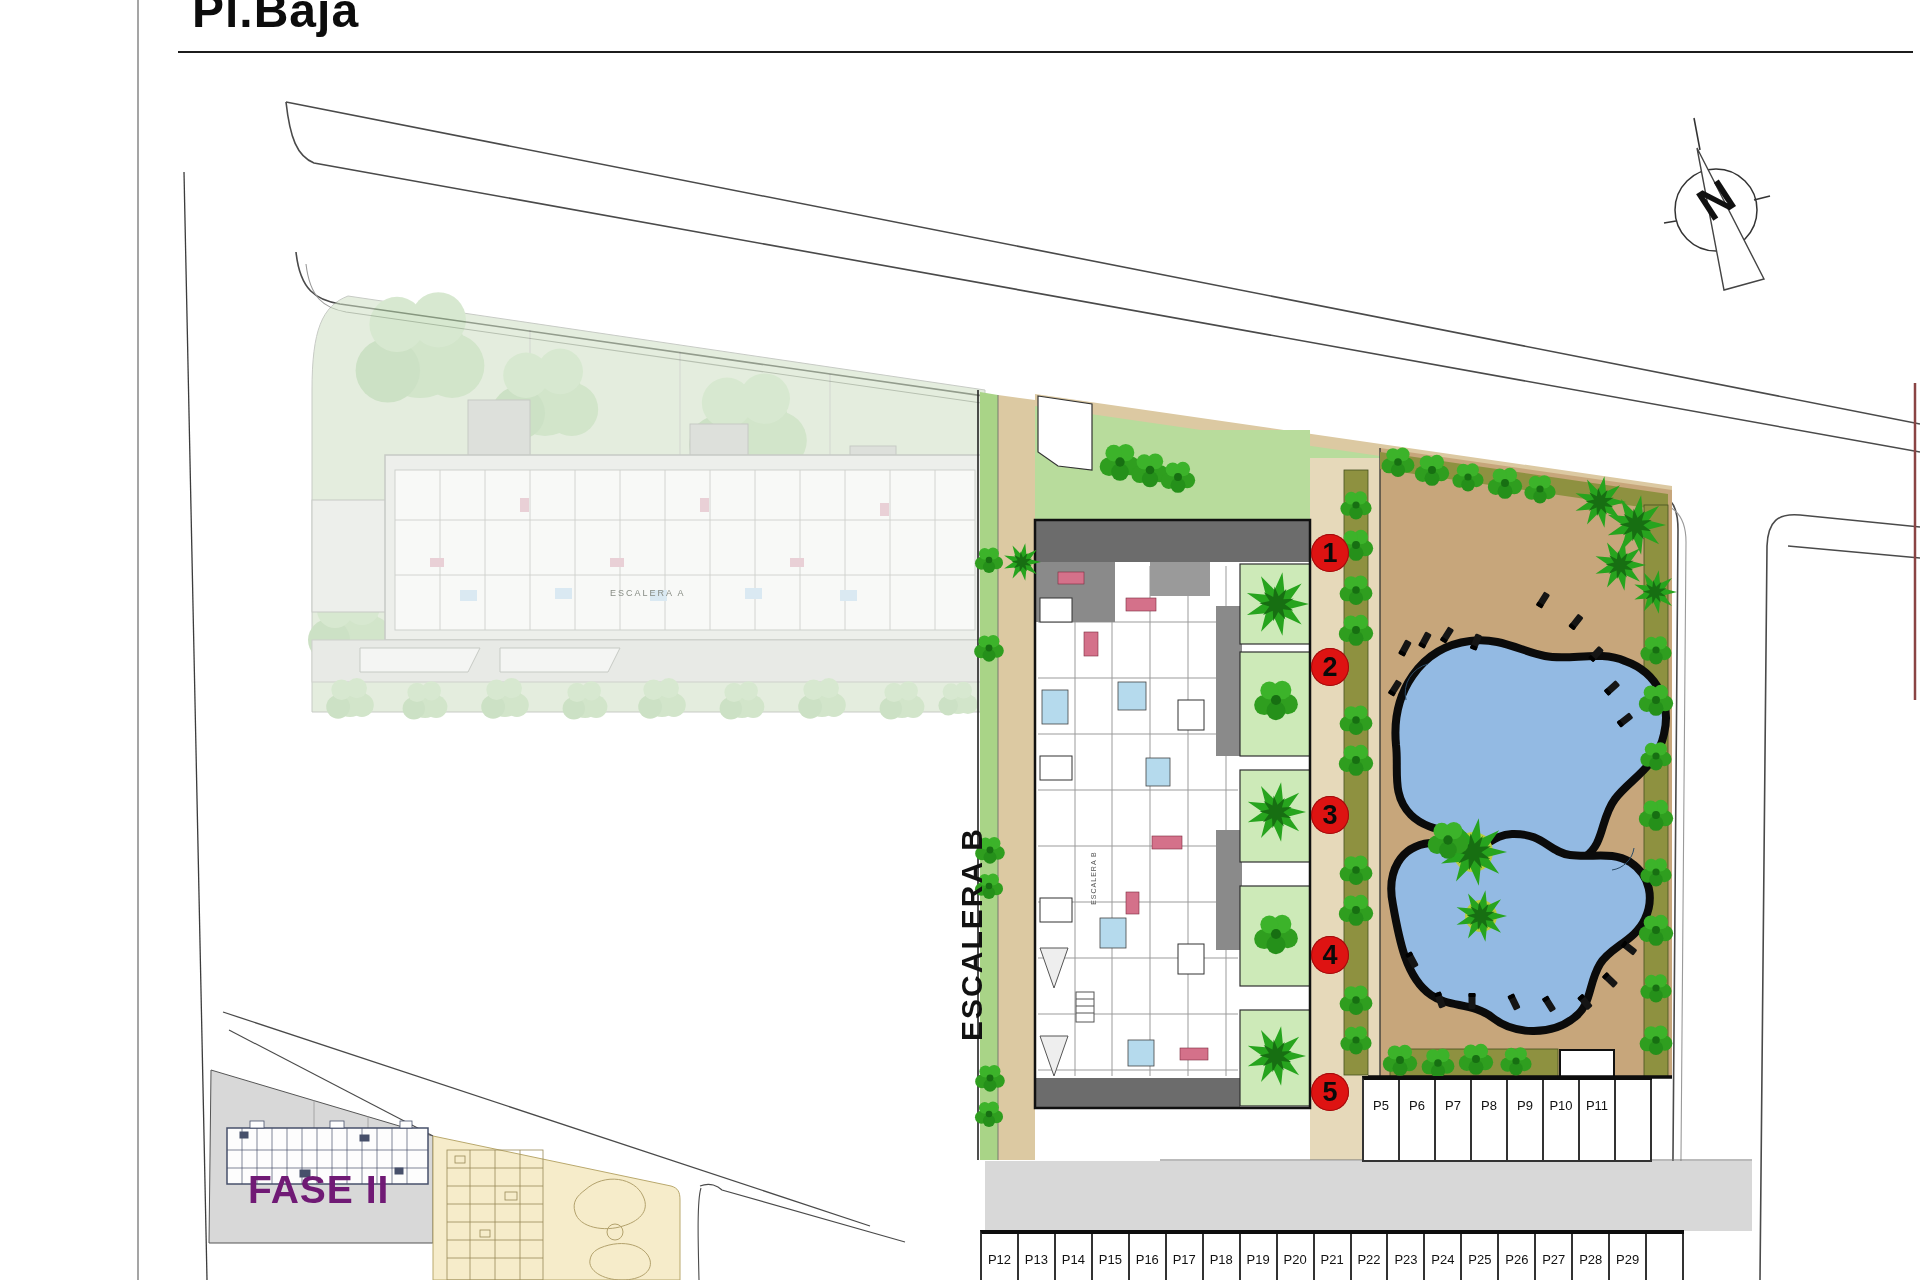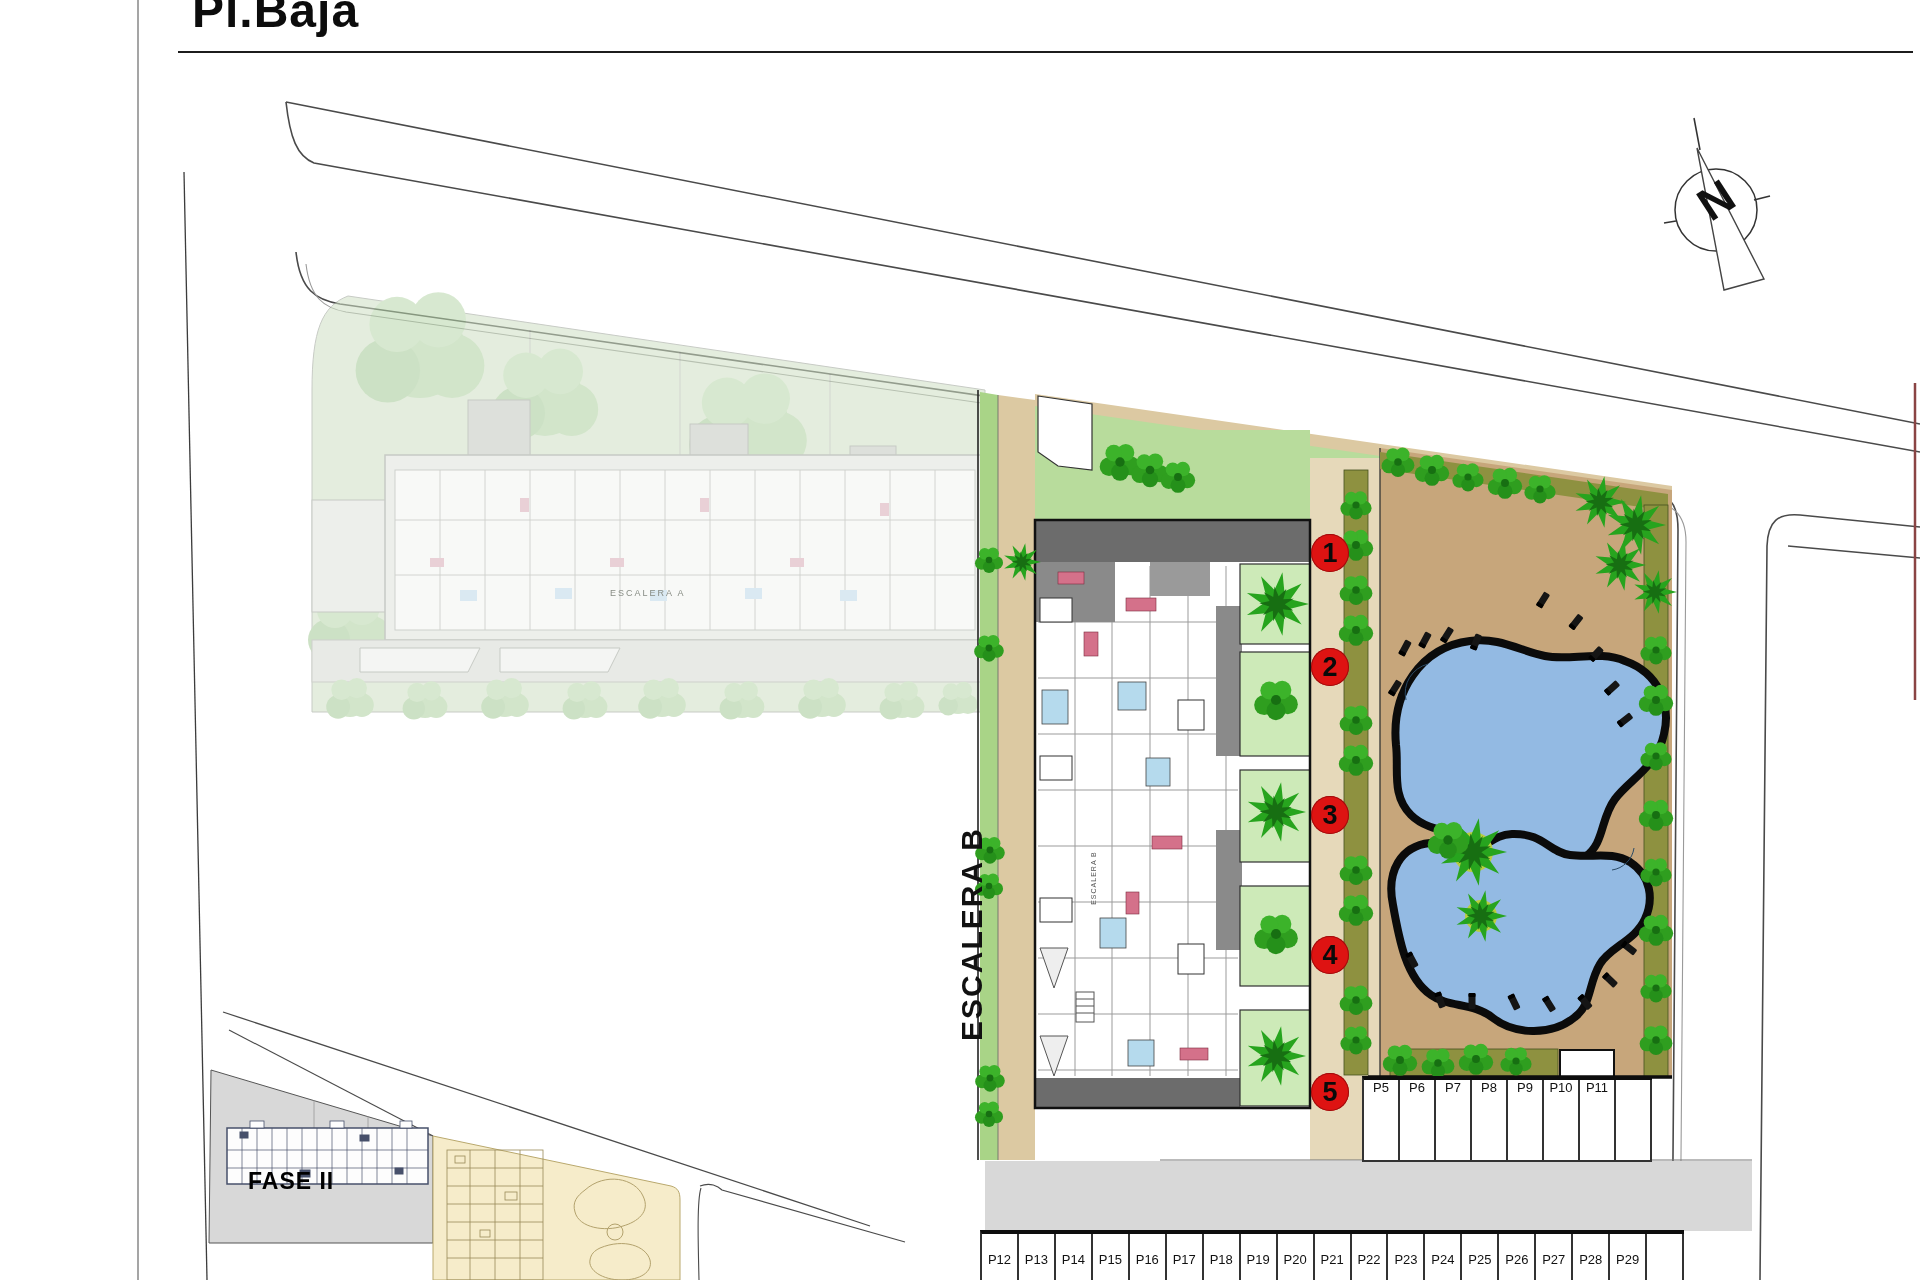--- a/index.html
+++ b/index.html
@@ -21,39 +21,39 @@
     letter-spacing:2px;white-space:nowrap;
   }
   .stair-b-small{
     left:1050px;top:873px;width:90px;height:10px;text-align:center;
     transform:rotate(-90deg);font-size:7px;color:#555;letter-spacing:1px;
   }
   .stair-a-label{
     left:610px;top:588px;font-size:9px;color:#878c84;letter-spacing:2px;text-align:center;
   }
   .phase-label{
-    left:248px;top:1168px;font-size:23px;font-weight:900;color:#000000;
+    left:248px;top:1168px;font-size:39px;font-weight:900;color:#701a75;
     letter-spacing:1px;white-space:nowrap;
   }
   .compass-n{
     left:1688px;top:172px;width:56px;height:56px;text-align:center;
     transform:rotate(-33deg);font-size:46px;font-weight:900;color:#111;line-height:56px;
   }
   
   .unit-marker{
     width:38px;height:38px;border-radius:50%;background:#de1312;
     color:#0a0a0a;font-size:27px;font-weight:900;text-align:center;line-height:38px;
     box-shadow:0 0 0 1px #9e0d0d inset;
   }
   
   .parking-row{display:flex;border-top:4px solid #0d0d0d;border-left:2px solid #333;background:#fff;}
   .row-right{left:1362px;top:1076px;width:288px;height:82px;}
   .row-bottom{left:980px;top:1230px;width:702px;height:50px;}
   .stall{flex:1 1 0;border-right:2px solid #333;text-align:center;font-size:13px;color:#111;}
-  .row-right .stall{border-bottom:2px solid #333;}
+  .row-right .stall{border-bottom:2px solid #333;padding-top:18px;}
   .row-bottom .stall{padding-top:18px;}
 </style>
 </head>
 <body>
 
 <svg id="plan-svg" width="1920" height="1280" viewBox="0 0 1920 1280">
   <defs>
     <g id="palm">
       <polygon points="10,0 4.2,1.5 7.7,6.4 2.3,3.9 1.7,9.9 -0.8,4.4 -5,8.7 -3.5,2.9 -9.4,3.4 -4.5,0 -9.4,-3.4 -3.5,-2.9 -5,-8.7 -0.8,-4.4 1.7,-9.9 2.3,-3.9 7.7,-6.4 4.2,-1.5" fill="#27a41e"></polygon>
       <polygon points="10,0 4.2,1.5 7.7,6.4 2.3,3.9 1.7,9.9 -0.8,4.4 -5,8.7 -3.5,2.9 -9.4,3.4 -4.5,0 -9.4,-3.4 -3.5,-2.9 -5,-8.7 -0.8,-4.4 1.7,-9.9 2.3,-3.9 7.7,-6.4 4.2,-1.5" transform="rotate(22) scale(0.55)" fill="#176f12"></polygon>

